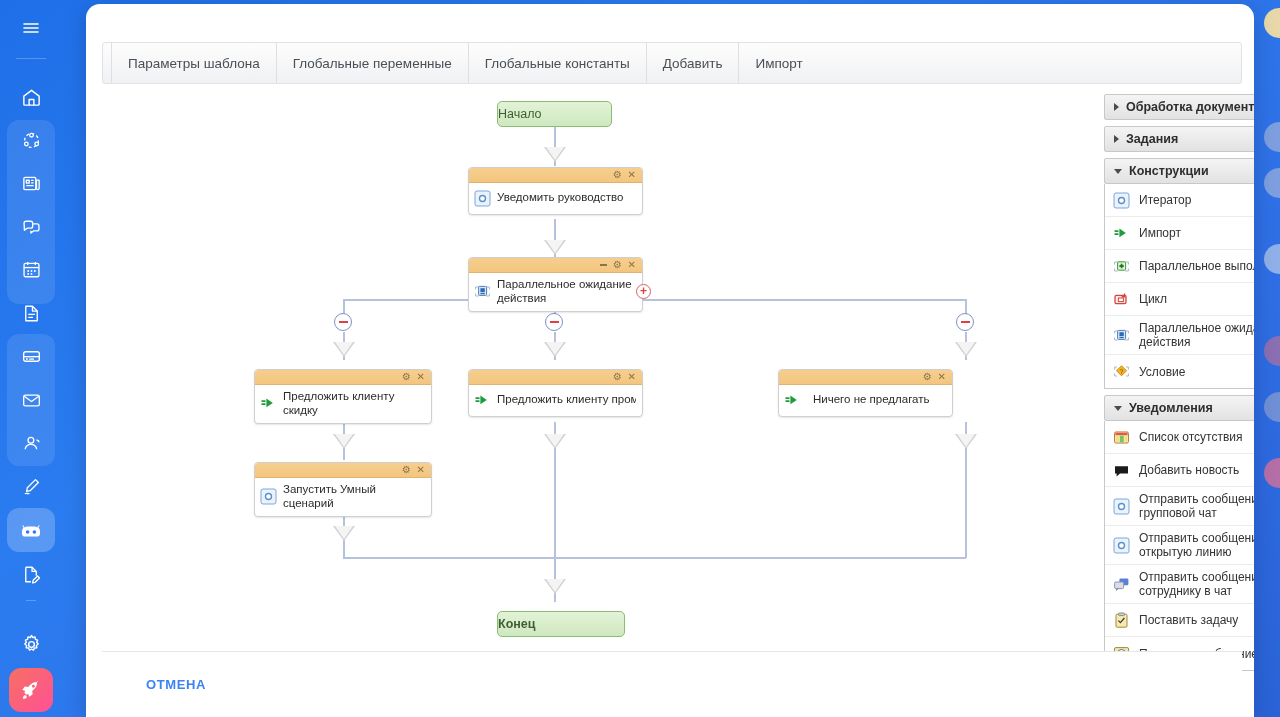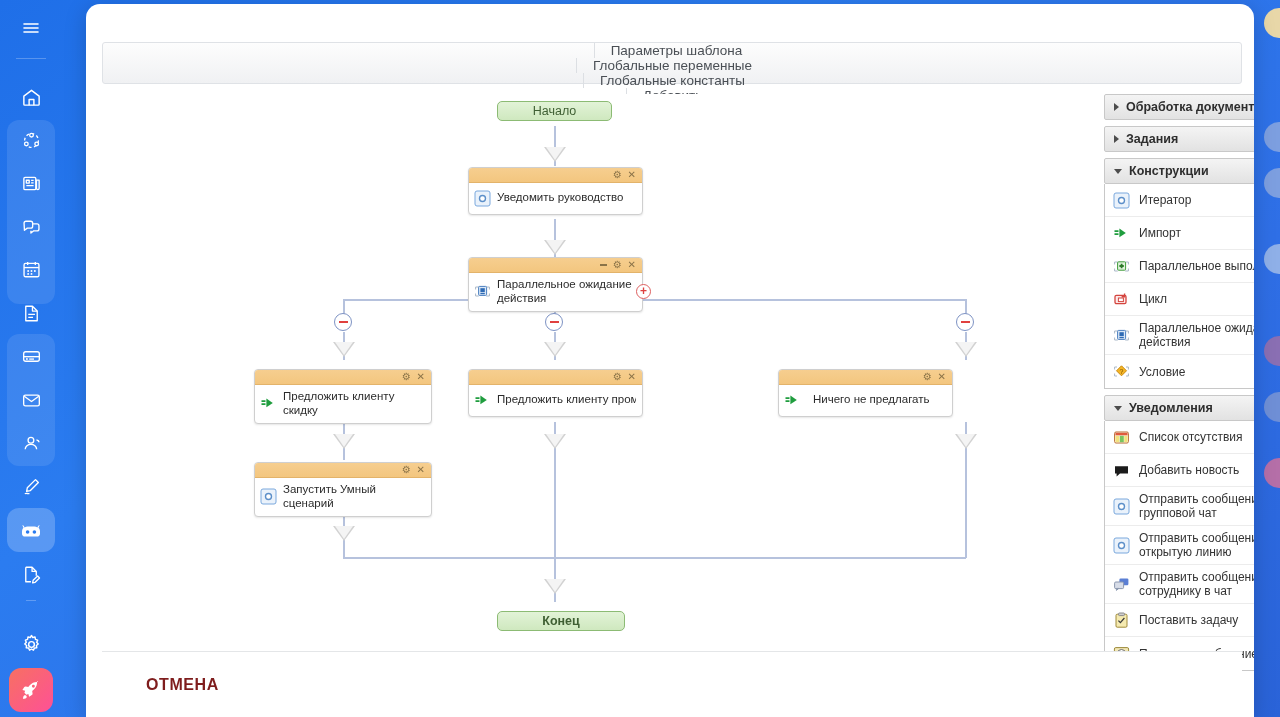--- a/index.html
+++ b/index.html
@@ -42,21 +42,21 @@
     background:#fff; border-radius:14px 14px 0 0;
     box-shadow:0 4px 22px rgba(0,0,0,0.18);
     overflow:hidden;
   }
 
   
   .toolbar {
     position:absolute; left:16px; top:38px; width:1140px; height:42px;
     background:linear-gradient(#fdfdfd,#f0f1f3);
     border:1px solid #dfe2e6; border-radius:3px;
-    display:flex; align-items:center;flex-direction:column;
+    display:flex; align-items:center;
   }
   .tb-item {
     font-size:13.5px; color:#4a4f55; padding:0 16px; height:100%;
     display:flex; align-items:center; white-space:nowrap;
     border-left:1px solid #dcdfe3; position:relative;
   }
   .tb-item:first-child { border-left:1px solid #dcdfe3; margin-left:8px;}
   .tb-caret { margin-left:6px; width:0;height:0;border-left:4px solid transparent;border-right:4px solid transparent;border-top:5px solid #4a4f55;}
 
   
@@ -74,24 +74,24 @@
     border-left:9px solid transparent;border-right:9px solid transparent;border-top:13px solid #f4f4f4;
   }
   .minusbtn {
     position:absolute; width:18px; height:18px; border-radius:50%;
     background:#fff; border:1.5px solid #7e93c4; display:flex;align-items:center;justify-content:center;
   }
   .minusbtn i { display:block; width:9px; height:2px; background:#e0403e; }
 
   
   .term {
-    position:absolute; height:20px; border-radius:5px;
+    position:absolute; height:26px; border-radius:5px;
     background:linear-gradient(#e2f3d7,#cfe8bf);
     border:1px solid #8cbb74;
-    display:flex; align-items:center; justify-content:center;
+    display:flex; align-items:center; 
     font-size:12.5px; color:#3f5f33;
   }
 
   
   .node {
     position:absolute; background:#fff; border:1px solid #cfcfcf; border-radius:4px;
     box-shadow:0 1px 2px rgba(0,0,0,0.10);
   }
   .node-head {
     height:15px; background:linear-gradient(#f6ce8f,#f3c67f);
@@ -132,21 +132,21 @@
     position:absolute; left:16px; bottom:0; width:1140px; height:66px;
     border-top:1px solid #e4e6e8; background:#fff;
     display:flex; align-items:center; gap:0;
   }
   .btn {
     height:42px; border:none; border-radius:3px; font-size:13px; font-weight:bold;
     letter-spacing:.6px; cursor:pointer; color:#fff; padding:0 26px;
   }
   .btn-save { background:#9fdd20; margin-left:8px; }
   .btn-apply { background:#3bc8f5; margin-left:22px; }
-  .btn-cancel { background:transparent; color:#7f1d1d; margin-left:18px; font-weight:bold; font-size:16px; letter-spacing:.6px; }
+  .btn-cancel { background:transparent; color:#3b82f6; margin-left:18px; font-weight:bold; font-size:13px; letter-spacing:.6px; }
 </style>
 </head>
 <body>
 
 <div class="bg-avatars">
   <div class="bg-av" style="top:8px;background:#e8d7a8;"></div>
   <div class="bg-av" style="top:122px;background:#7d9fe0;"></div>
   <div class="bg-av" style="top:168px;background:#7d9fe0;"></div>
   <div class="bg-av" style="top:244px;background:#8fb0e8;"></div>
   <div class="bg-av" style="top:336px;background:#8a6fb3;"></div>

